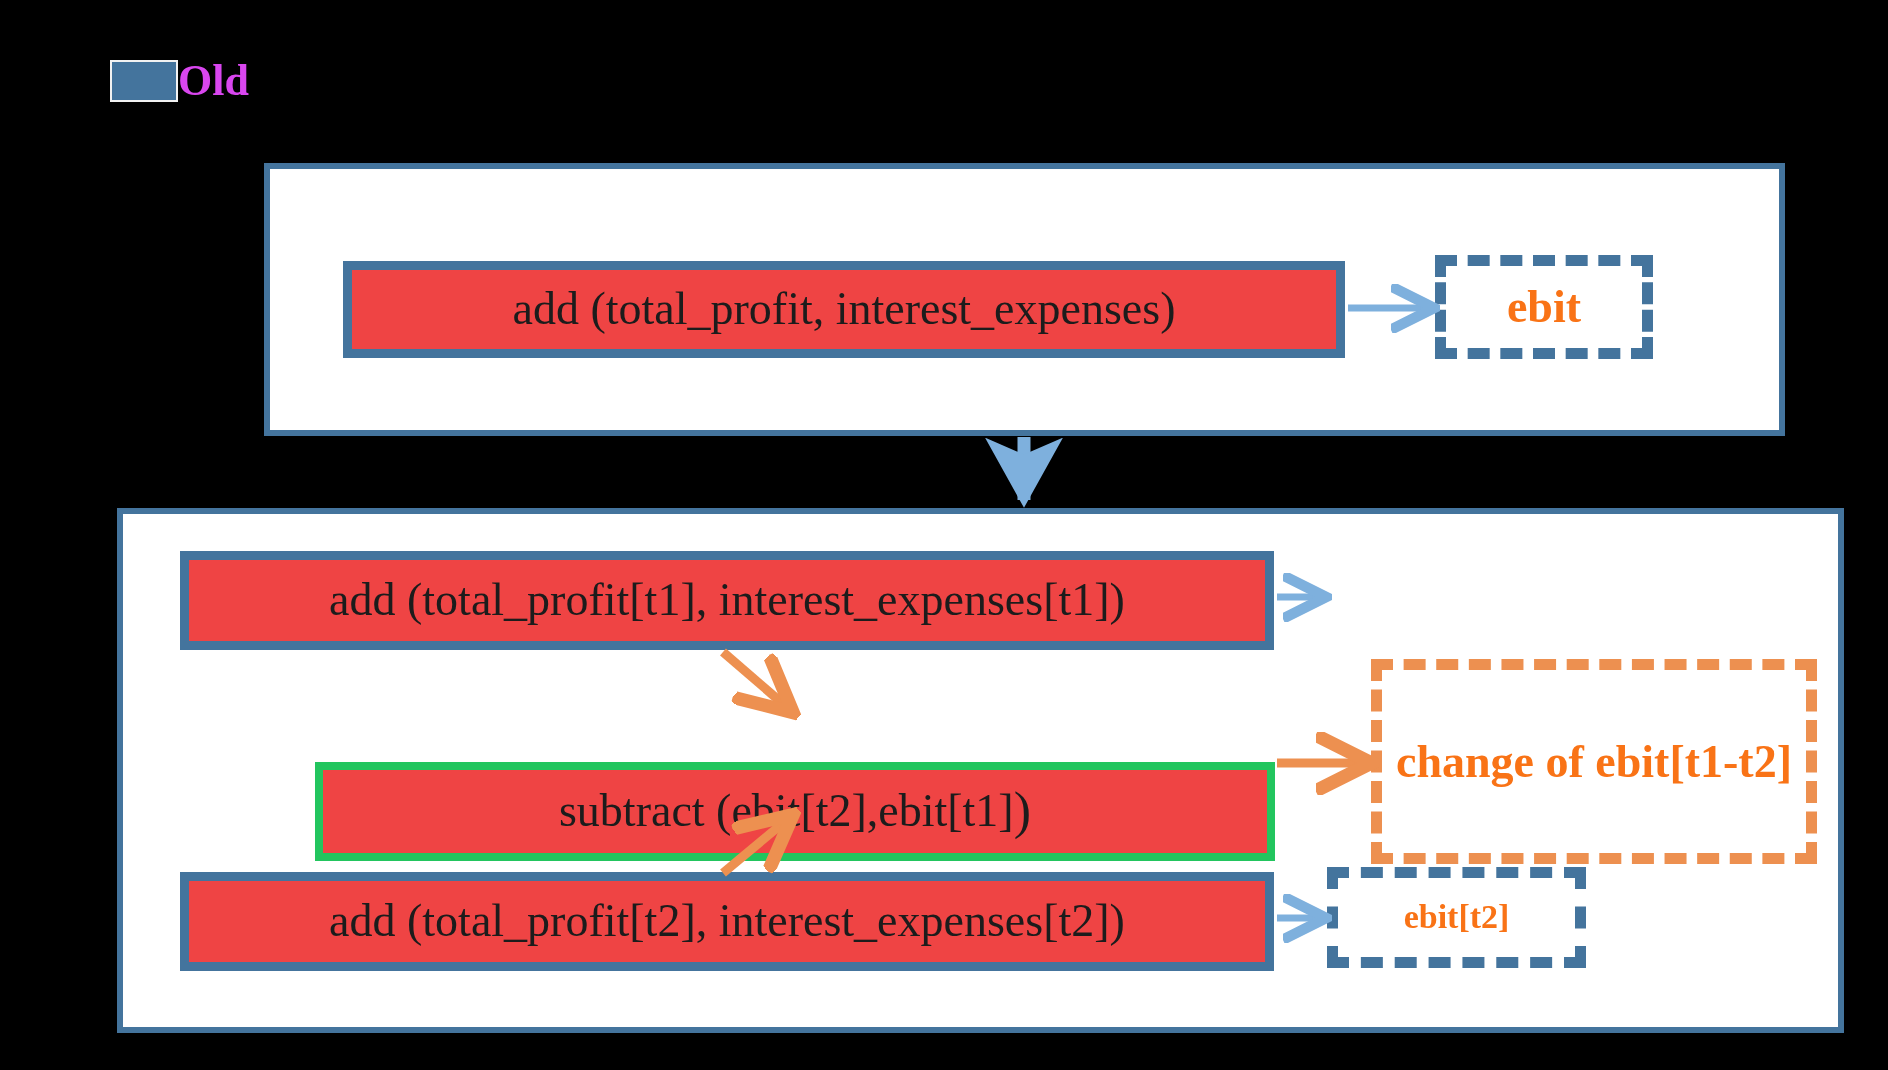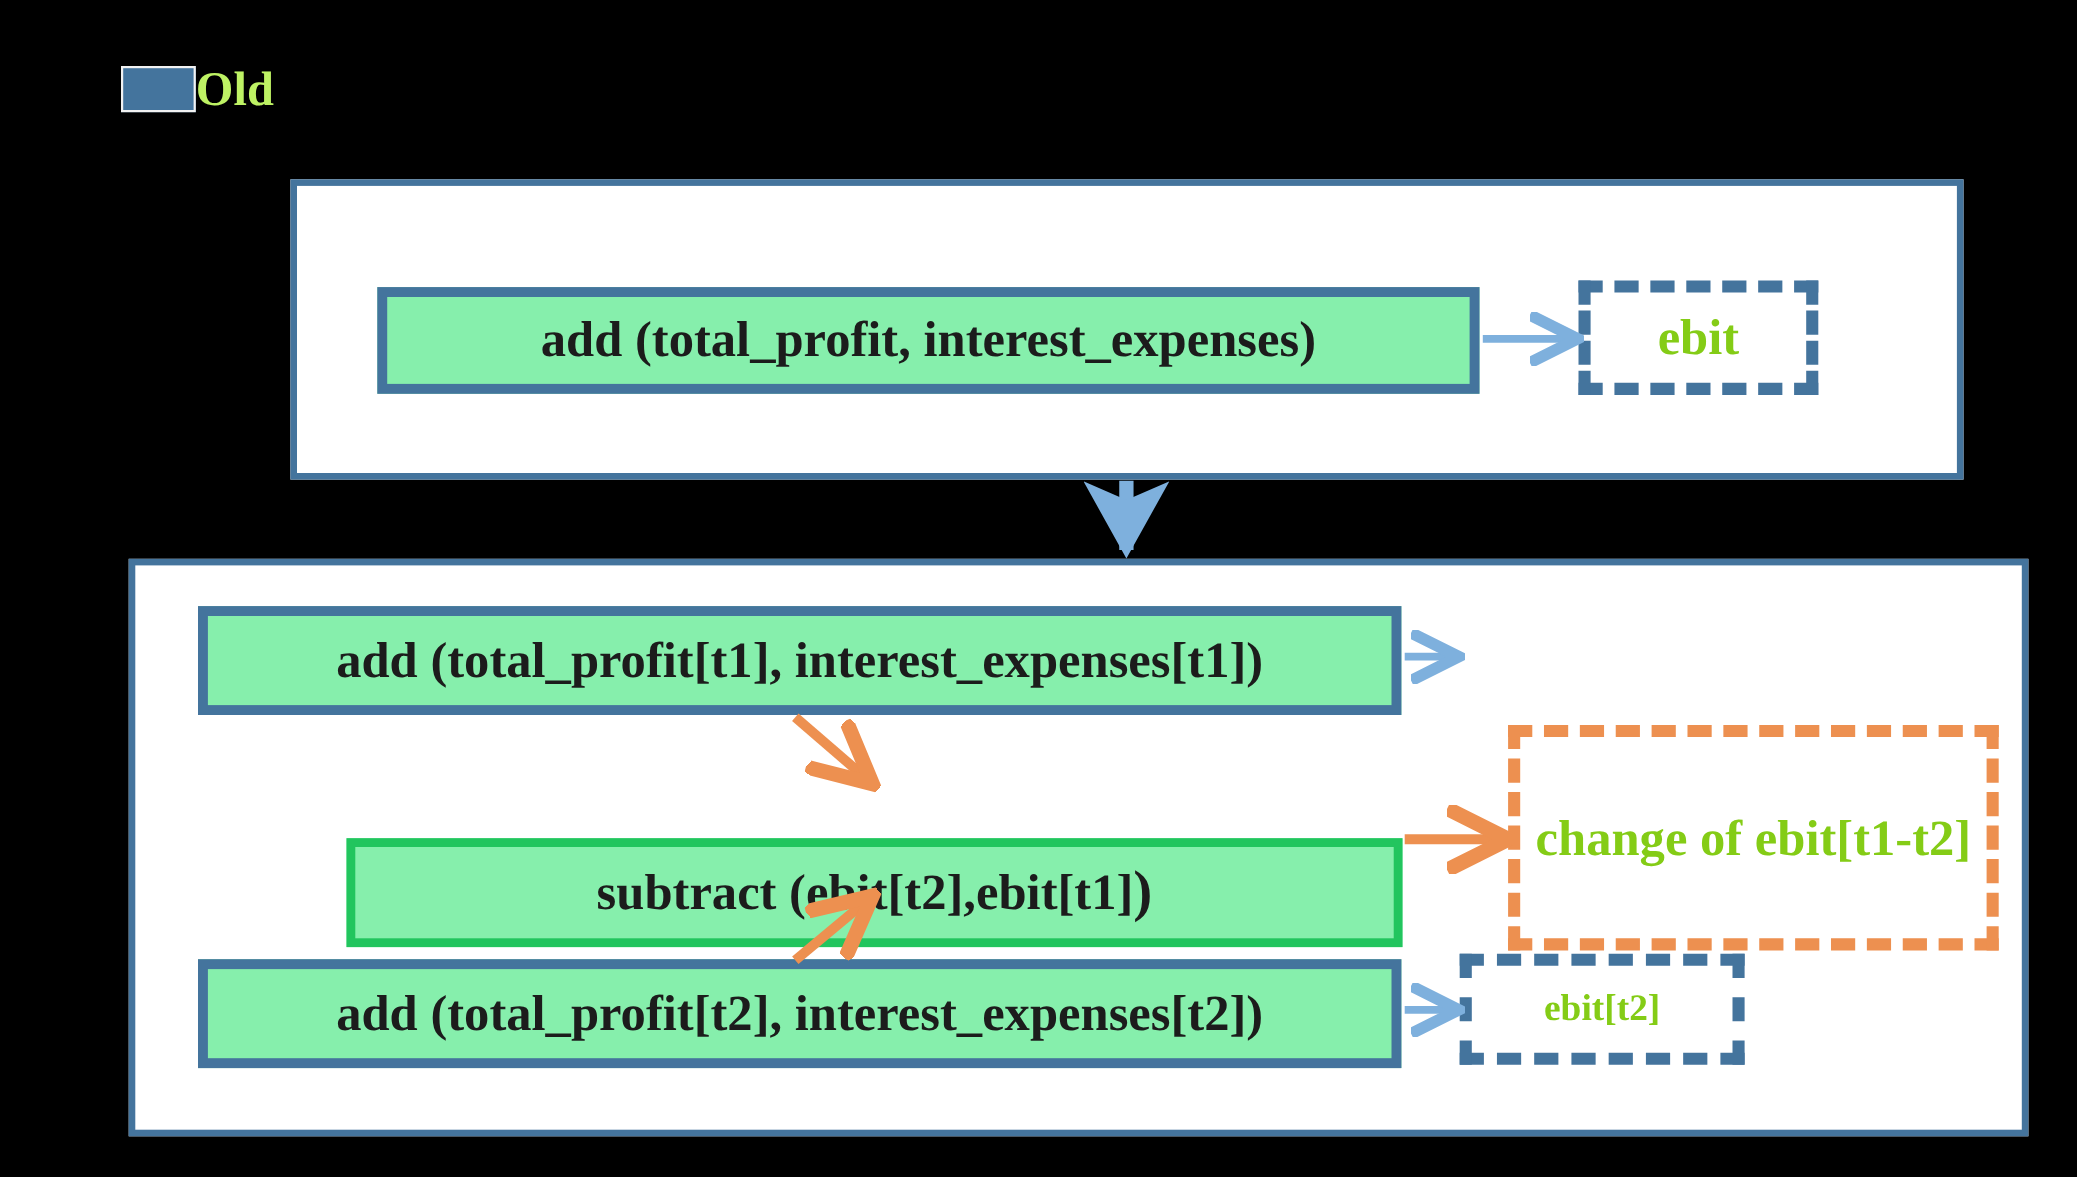--- a/index.html
+++ b/index.html
@@ -32,21 +32,21 @@
   }
   .legend-swatch {
     width: 68px;
     height: 42px;
     border: 2px solid #f2f2f2;
     box-sizing: border-box;
   }
   .legend-swatch.old  { background: #44749d; }
   .legend-swatch.new  { background: #ed9050; }
   .legend-label {
-    color: #bef264;
+    color: #d946ef;
     font-size: 44px;
     font-weight: bold;
     line-height: 1;
     white-space: nowrap;
   }
   .legend-label.old { margin-left: 0px; }
   .legend-label.new { margin-left: 36px; }
   .legend-entry.new-entry { margin-left: 44px; }
 
   
@@ -65,27 +65,27 @@
   #panel-new {
     left: 117px;
     top: 508px;
     width: 1727px;
     height: 525px;
   }
 
   
   .op-box {
     position: absolute;
-    background: #86efac;
+    background: #ef4444;
     box-sizing: border-box;
     display: flex;
     align-items: center;
     justify-content: center;
     color: #1c1c1c;
-    font-weight: bold;
+    font-weight: normal;
     line-height: 1.05;
     text-align: center;
   }
   .op-box.blue   { border: 9px solid #44749d; }
   .op-box.orange { border: 8px solid #22c55e; margin-top: 48px; }
 
   #op-add-old {
     left: 343px;
     top: 261px;
     width: 1002px;
@@ -116,21 +116,21 @@
   .paren-big { font-size: 52px; }
 
   
   .out-box {
     position: absolute;
     background: transparent;
     box-sizing: border-box;
     display: flex;
     align-items: center;
     justify-content: center;
-    color: #84cc16;
+    color: #f97316;
     font-weight: bold;
     text-align: center;
     line-height: 1.12;
   }
   .out-box.blue   { border: 11px dashed #44749d; }
   .out-box.orange { border: 11px dashed #ed9050; }
 
   #out-ebit {
     left: 1435px;
     top: 255px;

